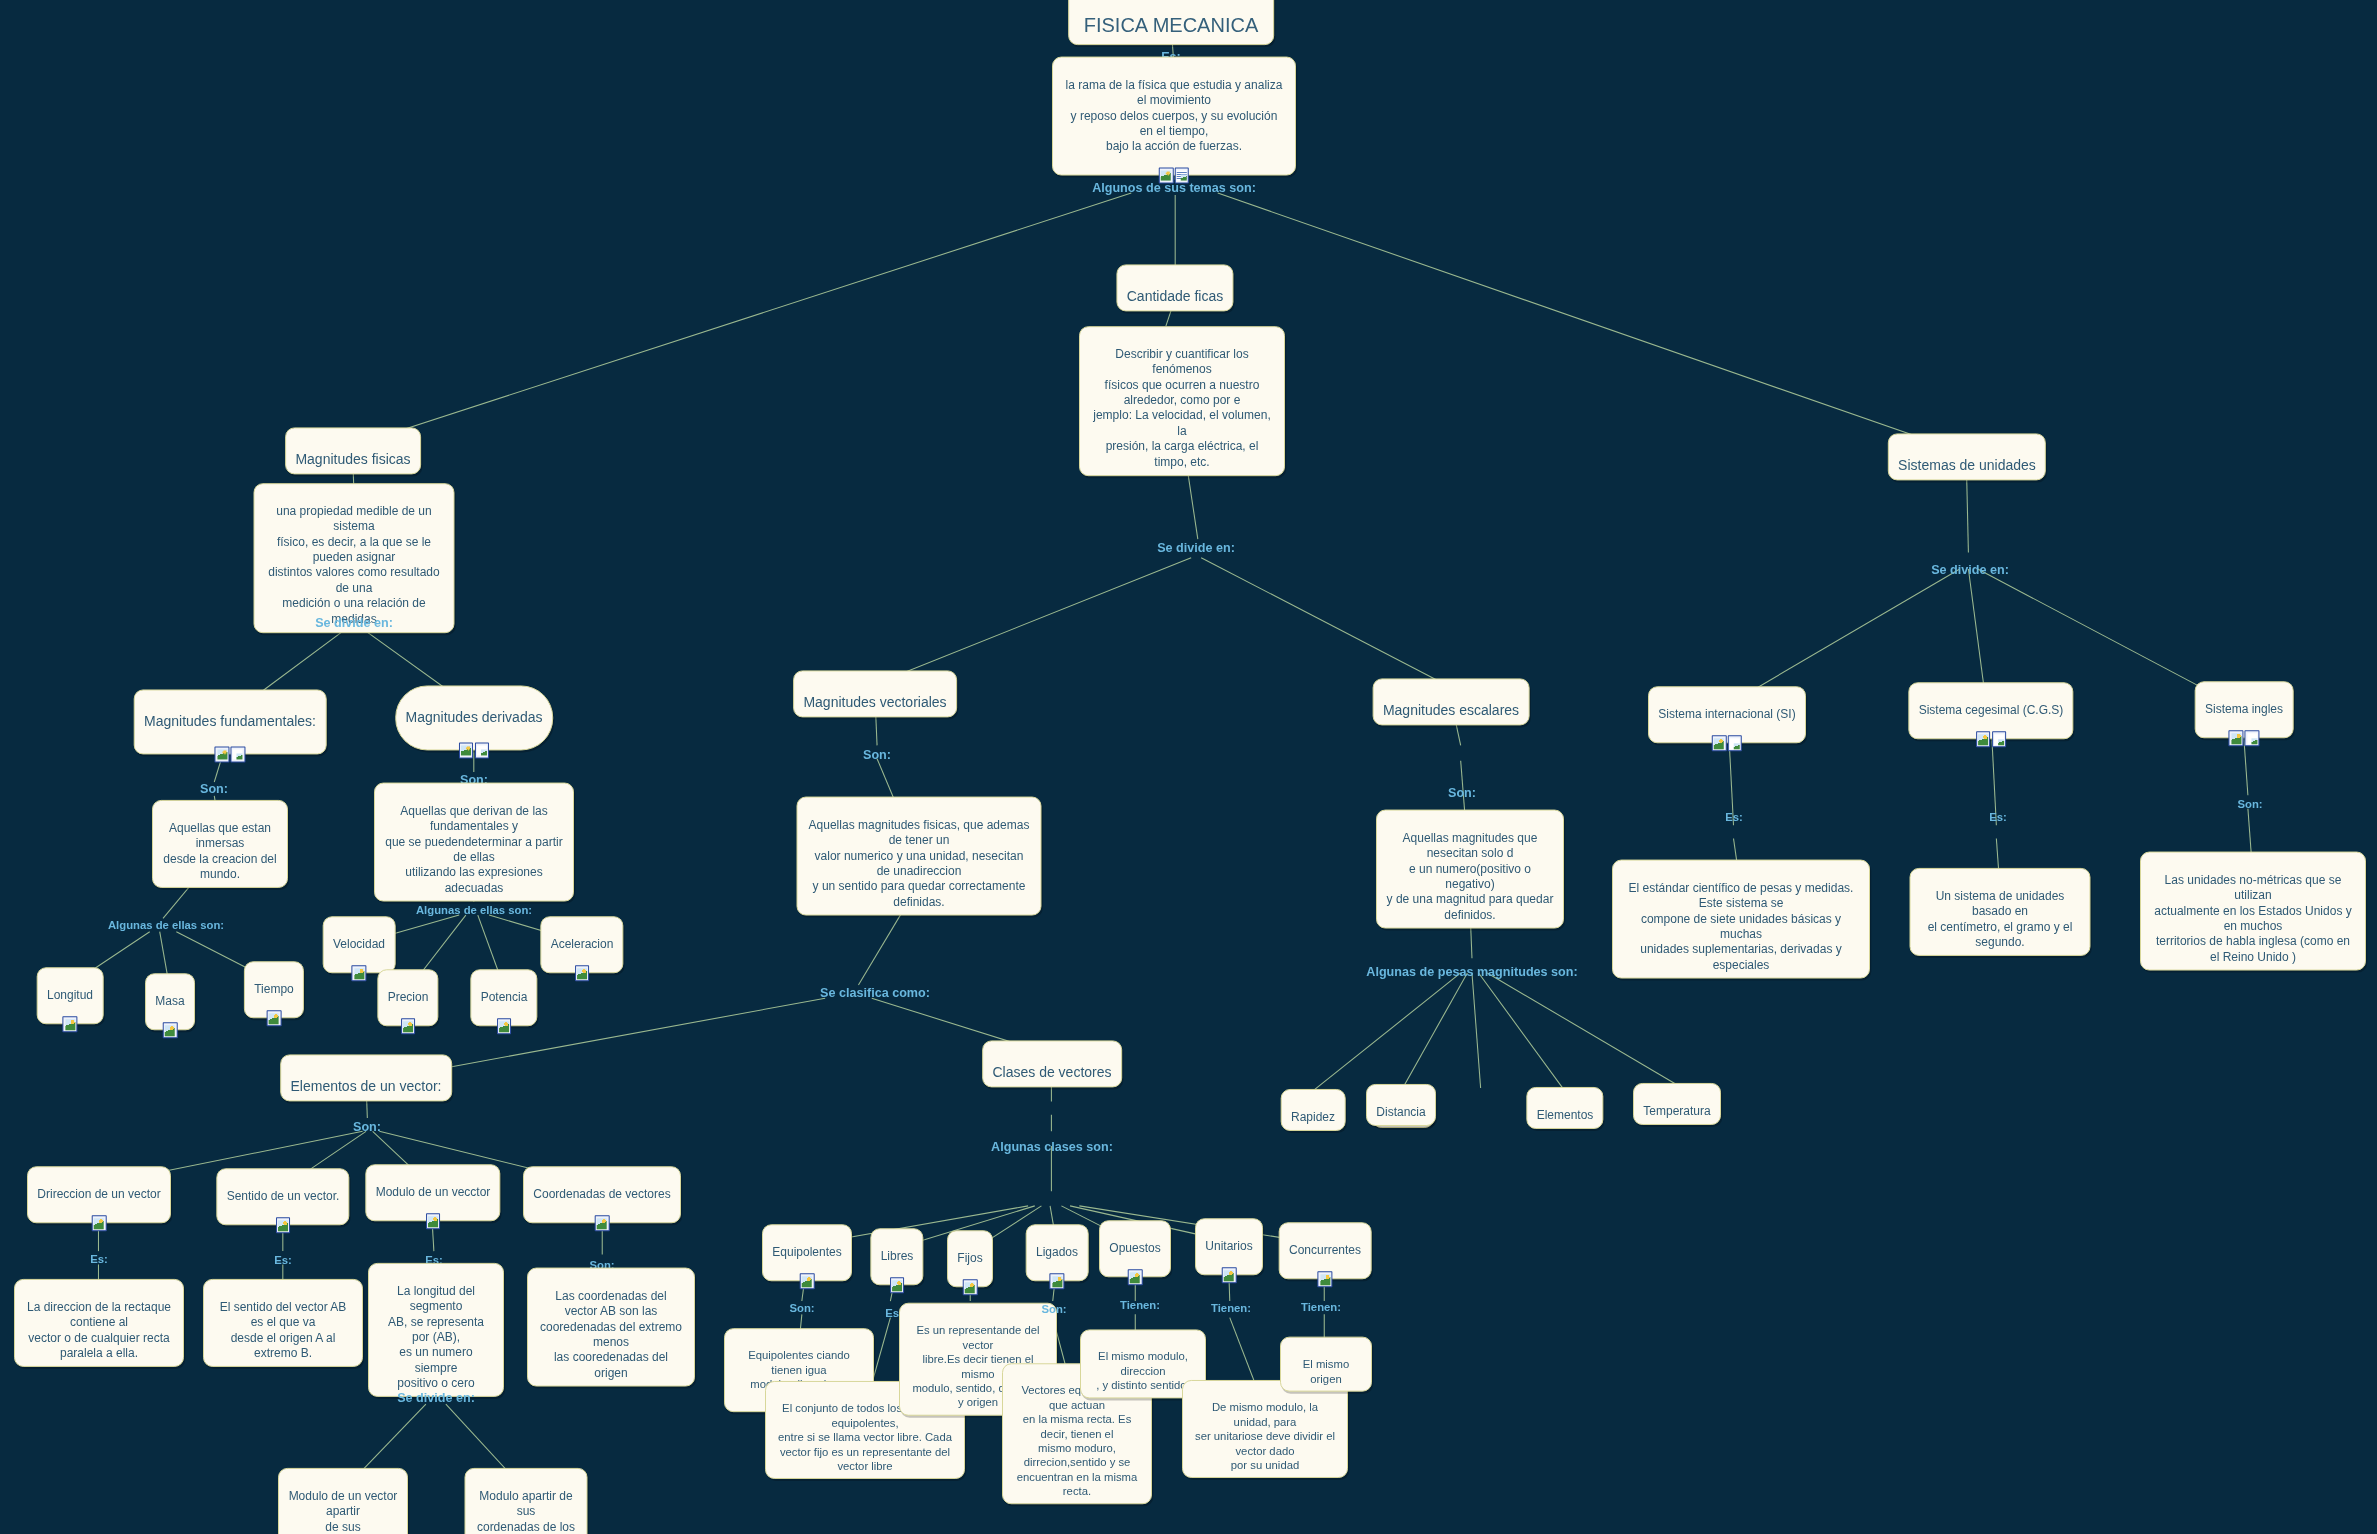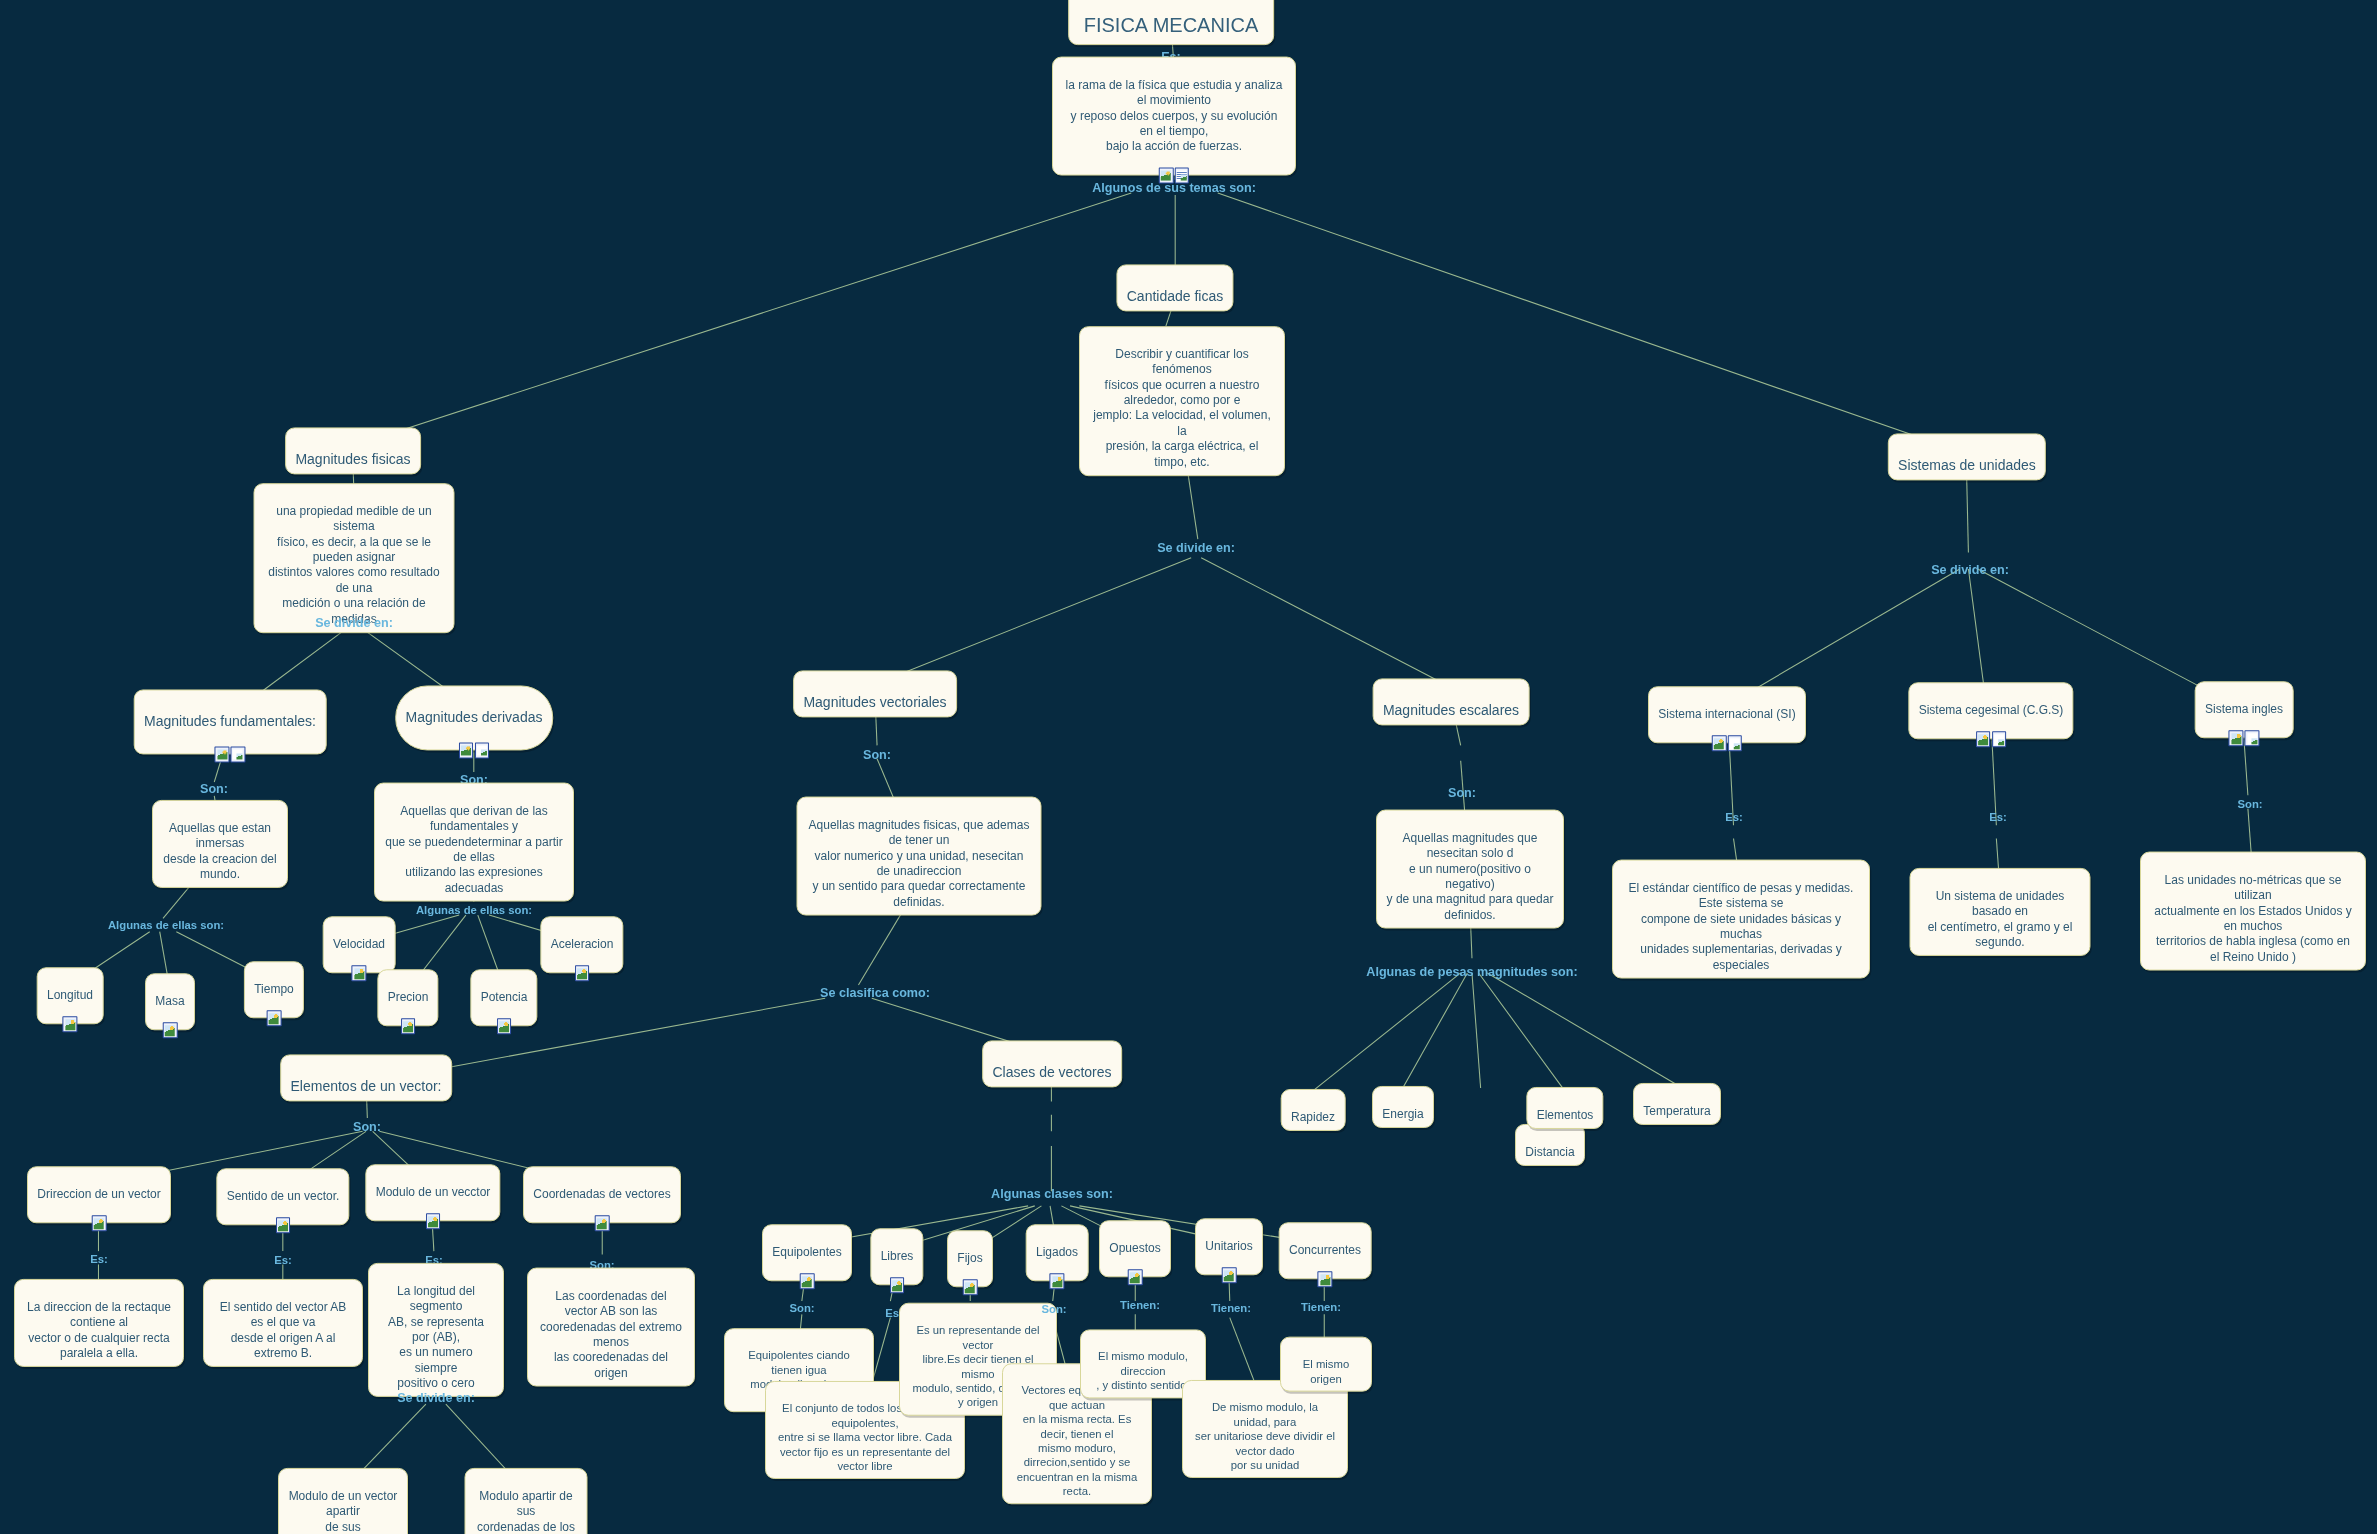--- a/index.html
+++ b/index.html
@@ -383,21 +383,21 @@
   <div class="label l-sm" style="left:602px;top:1265px;">Son:</div>
   <div class="node desc" style="left:611px;top:1327px;width:168px;">
     <span>Las coordenadas  del vector AB son las
 cooredenadas del extremo menos
 las cooredenadas del origen</span>
   </div>
 
   <div class="node concept" style="left:1052px;top:1064px;">
     <span>Clases de vectores</span>
   </div>
-  <div class="label" style="left:1052px;top:1147px;margin-top:47px;">Algunas clases son:</div>
+  <div class="label" style="left:1052px;top:1147px;">Algunas clases son:</div>
 
   <div class="node small" style="left:807px;top:1253px;">
     <span>Equipolentes</span>
     <span class="icons"><i class="ico pic"></i></span>
   </div>
   <div class="label l-sm" style="left:802px;top:1308px;">Son:</div>
   <div class="node tiny" style="left:799px;top:1370px;width:150px;">
     <span>Equipolentes ciando tienen igua
 modulo, direccion y sentido</span>
   </div>
@@ -476,21 +476,21 @@
 y de una magnitud para quedar definidos.</span>
   </div>
   <div class="label" style="left:1472px;top:972px;">Algunas de pesas magnitudes son:</div>
 
   <div class="node small" style="left:1313px;top:1110px;">
     <span>Rapidez</span>
   </div>
   <div class="node small" style="left:1403px;top:1107px;">
     <span>Energia</span>
   </div>
-  <div class="node small" style="left:1550px;top:1105px;margin-top:40px;">
+  <div class="node small" style="left:1401px;top:1105px;">
     <span>Distancia</span>
   </div>
   <div class="node small" style="left:1565px;top:1108px;">
     <span>Elementos</span>
   </div>
   <div class="node small" style="left:1677px;top:1104px;">
     <span>Temperatura</span>
   </div>
 
   <div class="node concept" style="left:1967px;top:457px;">

